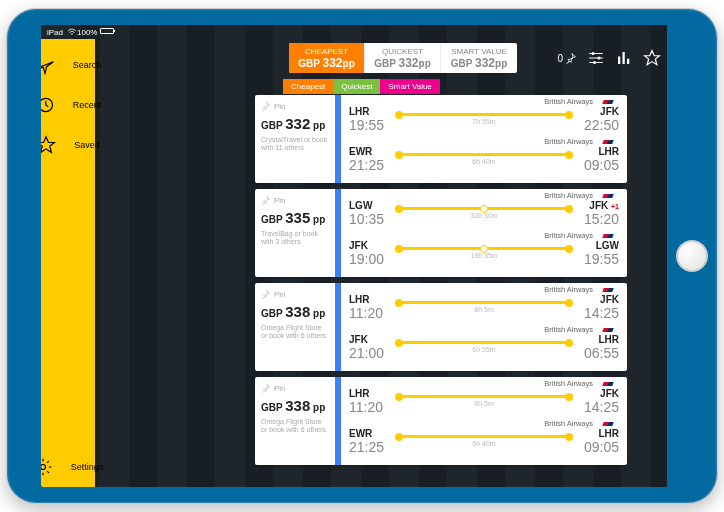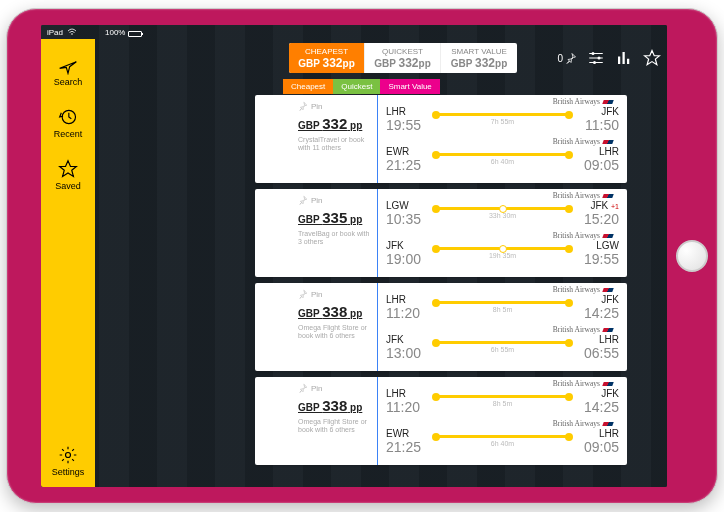--- a/index.html
+++ b/index.html
@@ -9,21 +9,21 @@
     width: 724px;
     height: 512px;
     overflow: hidden;
     position: relative;
   }
   .device {
     position: absolute;
     left: 6px; top: 8px;
     width: 712px; height: 496px;
     border-radius: 30px;
-    background: #be185d;
+    background: #0369a1;
     box-shadow: 0 6px 18px rgba(0,0,0,0.25), inset 0 0 2px rgba(255,255,255,0.6);
     border: 1px solid #ccc;
     display: flex;
     align-items: center;
   }
   .bezel-left { width: 34px; }
   .bezel-right { width: 50px; display: flex; align-items: center; justify-content: center; }
   .home-button {
     width: 32px; height: 32px; border-radius: 50%;
     border: 2px solid #ccc;
@@ -47,21 +47,21 @@
   .status-bar {
     position: absolute; top: 0; left: 0; right: 0;
     height: 14px;
     display: flex; align-items: center;
     font-size: 8px; color: #fff;
     padding: 0 6px;
     z-index: 20;
   }
   .status-bar .sb-left { flex: 0 0 auto; }
   .status-bar .sb-center { flex: 1; text-align: center; }
-  .status-bar .sb-right { flex: 0 0 auto; display: flex; align-items: flex-end; gap: 3px; margin-left: 28px; }
+  .status-bar .sb-right { flex: 0 0 auto; display: flex; align-items: flex-start; gap: 3px; }
   .battery {
     width: 14px; height: 6px; border: 1px solid #fff; border-radius: 1px; position: relative;
   }
   .battery::after { content:""; position:absolute; right:-2px; top:1px; width:1px; height:2px; background:#fff; }
   .battery-fill { background:#fff; width: 100%; height: 100%; }
 
   .app {
     position: absolute;
     top: 14px; left: 0; right: 0; bottom: 0;
     display: flex;
@@ -69,24 +69,24 @@
   .sidebar {
     width: 54px;
     background: #ffcc00;
     display: flex;
     flex-direction: column;
     align-items: center;
     padding: 16px 0 10px 0;
     gap: 20px;
   }
   .sidebar-item {
-    display: flex; flex-direction: column; align-items: center;
+    display: flex; flex-direction: row; align-items: center;
     font-size: 9px; color: #000;
     cursor: pointer;
-    gap: 2px;
+    gap: 18px;
   }
   .sidebar-spacer { flex: 1; }
   .sb-icon { width: 20px; height: 20px; display:flex; align-items:center; justify-content:center; }
 
   .content {
     flex: 1;
     position: relative;
     display: flex;
     flex-direction: column;
     padding-left: 28px;
@@ -152,37 +152,37 @@
     border-radius: 2px;
     margin-bottom: 6px;
     display: flex;
     font-size: 9px;
     color: #333;
     box-shadow: 0 1px 2px rgba(0,0,0,0.15);
   }
   .card-left {
     width: 86px;
     padding: 6px 6px;
-    border-right: 1px solid #3b82f6;
-    display: flex; flex-direction: column; margin-left: 37px;
+    border-right: 6px solid #3b82f6;
+    display: flex; flex-direction: column;
   }
   .pin-link { color: #aaa; display:flex; align-items:center; gap:3px; font-size:8px; margin-bottom:4px; cursor:pointer; }
-  .price-big { font-size: 10px; font-weight: 600; color: #222; text-decoration: underline; }
+  .price-big { font-size: 10px; font-weight: 600; color: #222; }
   .price-big .amt { font-size: 15px; }
   .agent { font-size: 7px; color: #aaa; line-height: 1.1; margin-top: 4px; }
 
   .card-right { flex: 1; padding: 4px 8px 4px 8px; }
   .leg {
     display: flex; align-items: center;
     height: 40px;
     border-bottom: 1px solid #f4f4f4;
   }
   .leg:last-child { border-bottom: none; }
   .ap { width: 44px; display:flex; flex-direction:column; }
-  .ap .code { font-weight: 400; font-size: 10px; color: #222; }
+  .ap .code { font-weight: 700; font-size: 10px; color: #222; }
   .ap .time { font-size: 14px; color: #888; }
   .ap.right { text-align: right; align-items: flex-end; }
   .track { flex: 1; position: relative; margin: 0 6px; }
   .track-line {
     height: 3px; background: #ffcc00; border-radius: 2px;
     position: relative;
   }
   .track-line::before, .track-line::after {
     content:""; position:absolute; top:-2.5px; width:8px; height:8px; border-radius:50%;
     background: #ffcc00;
@@ -190,21 +190,21 @@
   .track-line::before { left:-4px; }
   .track-line::after  { right:-4px; }
   .track .stop {
     position:absolute; top:-2.5px; left:50%; width:8px; height:8px; border-radius:50%;
     background:#fff; border:1.5px solid #ffcc00; transform:translateX(-50%);
   }
   .duration { text-align:center; font-size:7px; color:#bbb; margin-top:2px; }
   .airline-top {
     position: absolute; right: 6px; top: -2px;
     font-size: 7.5px; color: #666;
-    display: flex; align-items: center; gap: 3px; font-family: Liberation Serif, serif;
+    display: flex; align-items: center; gap: 10px;
   }
   .leg-wrap { position: relative; }
   .ba-mark {
     width: 10px; height: 4px; background: linear-gradient(90deg,#c8102e 50%, #003366 50%);
     transform: skewX(-20deg);
   }
 </style>
 </head>
 <body>
 
@@ -341,21 +341,21 @@
                     <div class="ap">
                       <span class="code">LHR</span>
                       <span class="time">19:55</span>
                     </div>
                     <div class="track">
                       <div class="track-line"></div>
                       <div class="duration">7h 55m</div>
                     </div>
                     <div class="ap right">
                       <span class="code">JFK</span>
-                      <span class="time">11:50</span>
+                      <span class="time">22:50</span>
                     </div>
                   </div>
                 </div>
                 <div class="leg-wrap">
                   <div class="airline-top">
                     <span>British Airways</span>
                     <span class="ba-mark"></span>
                   </div>
                   <div class="leg">
                     <div class="ap">
@@ -463,21 +463,21 @@
                   </div>
                 </div>
                 <div class="leg-wrap">
                   <div class="airline-top">
                     <span>British Airways</span>
                     <span class="ba-mark"></span>
                   </div>
                   <div class="leg">
                     <div class="ap">
                       <span class="code">JFK</span>
-                      <span class="time">13:00</span>
+                      <span class="time">21:00</span>
                     </div>
                     <div class="track">
                       <div class="track-line"></div>
                       <div class="duration">6h 55m</div>
                     </div>
                     <div class="ap right">
                       <span class="code">LHR</span>
                       <span class="time">06:55</span>
                     </div>
                   </div>

